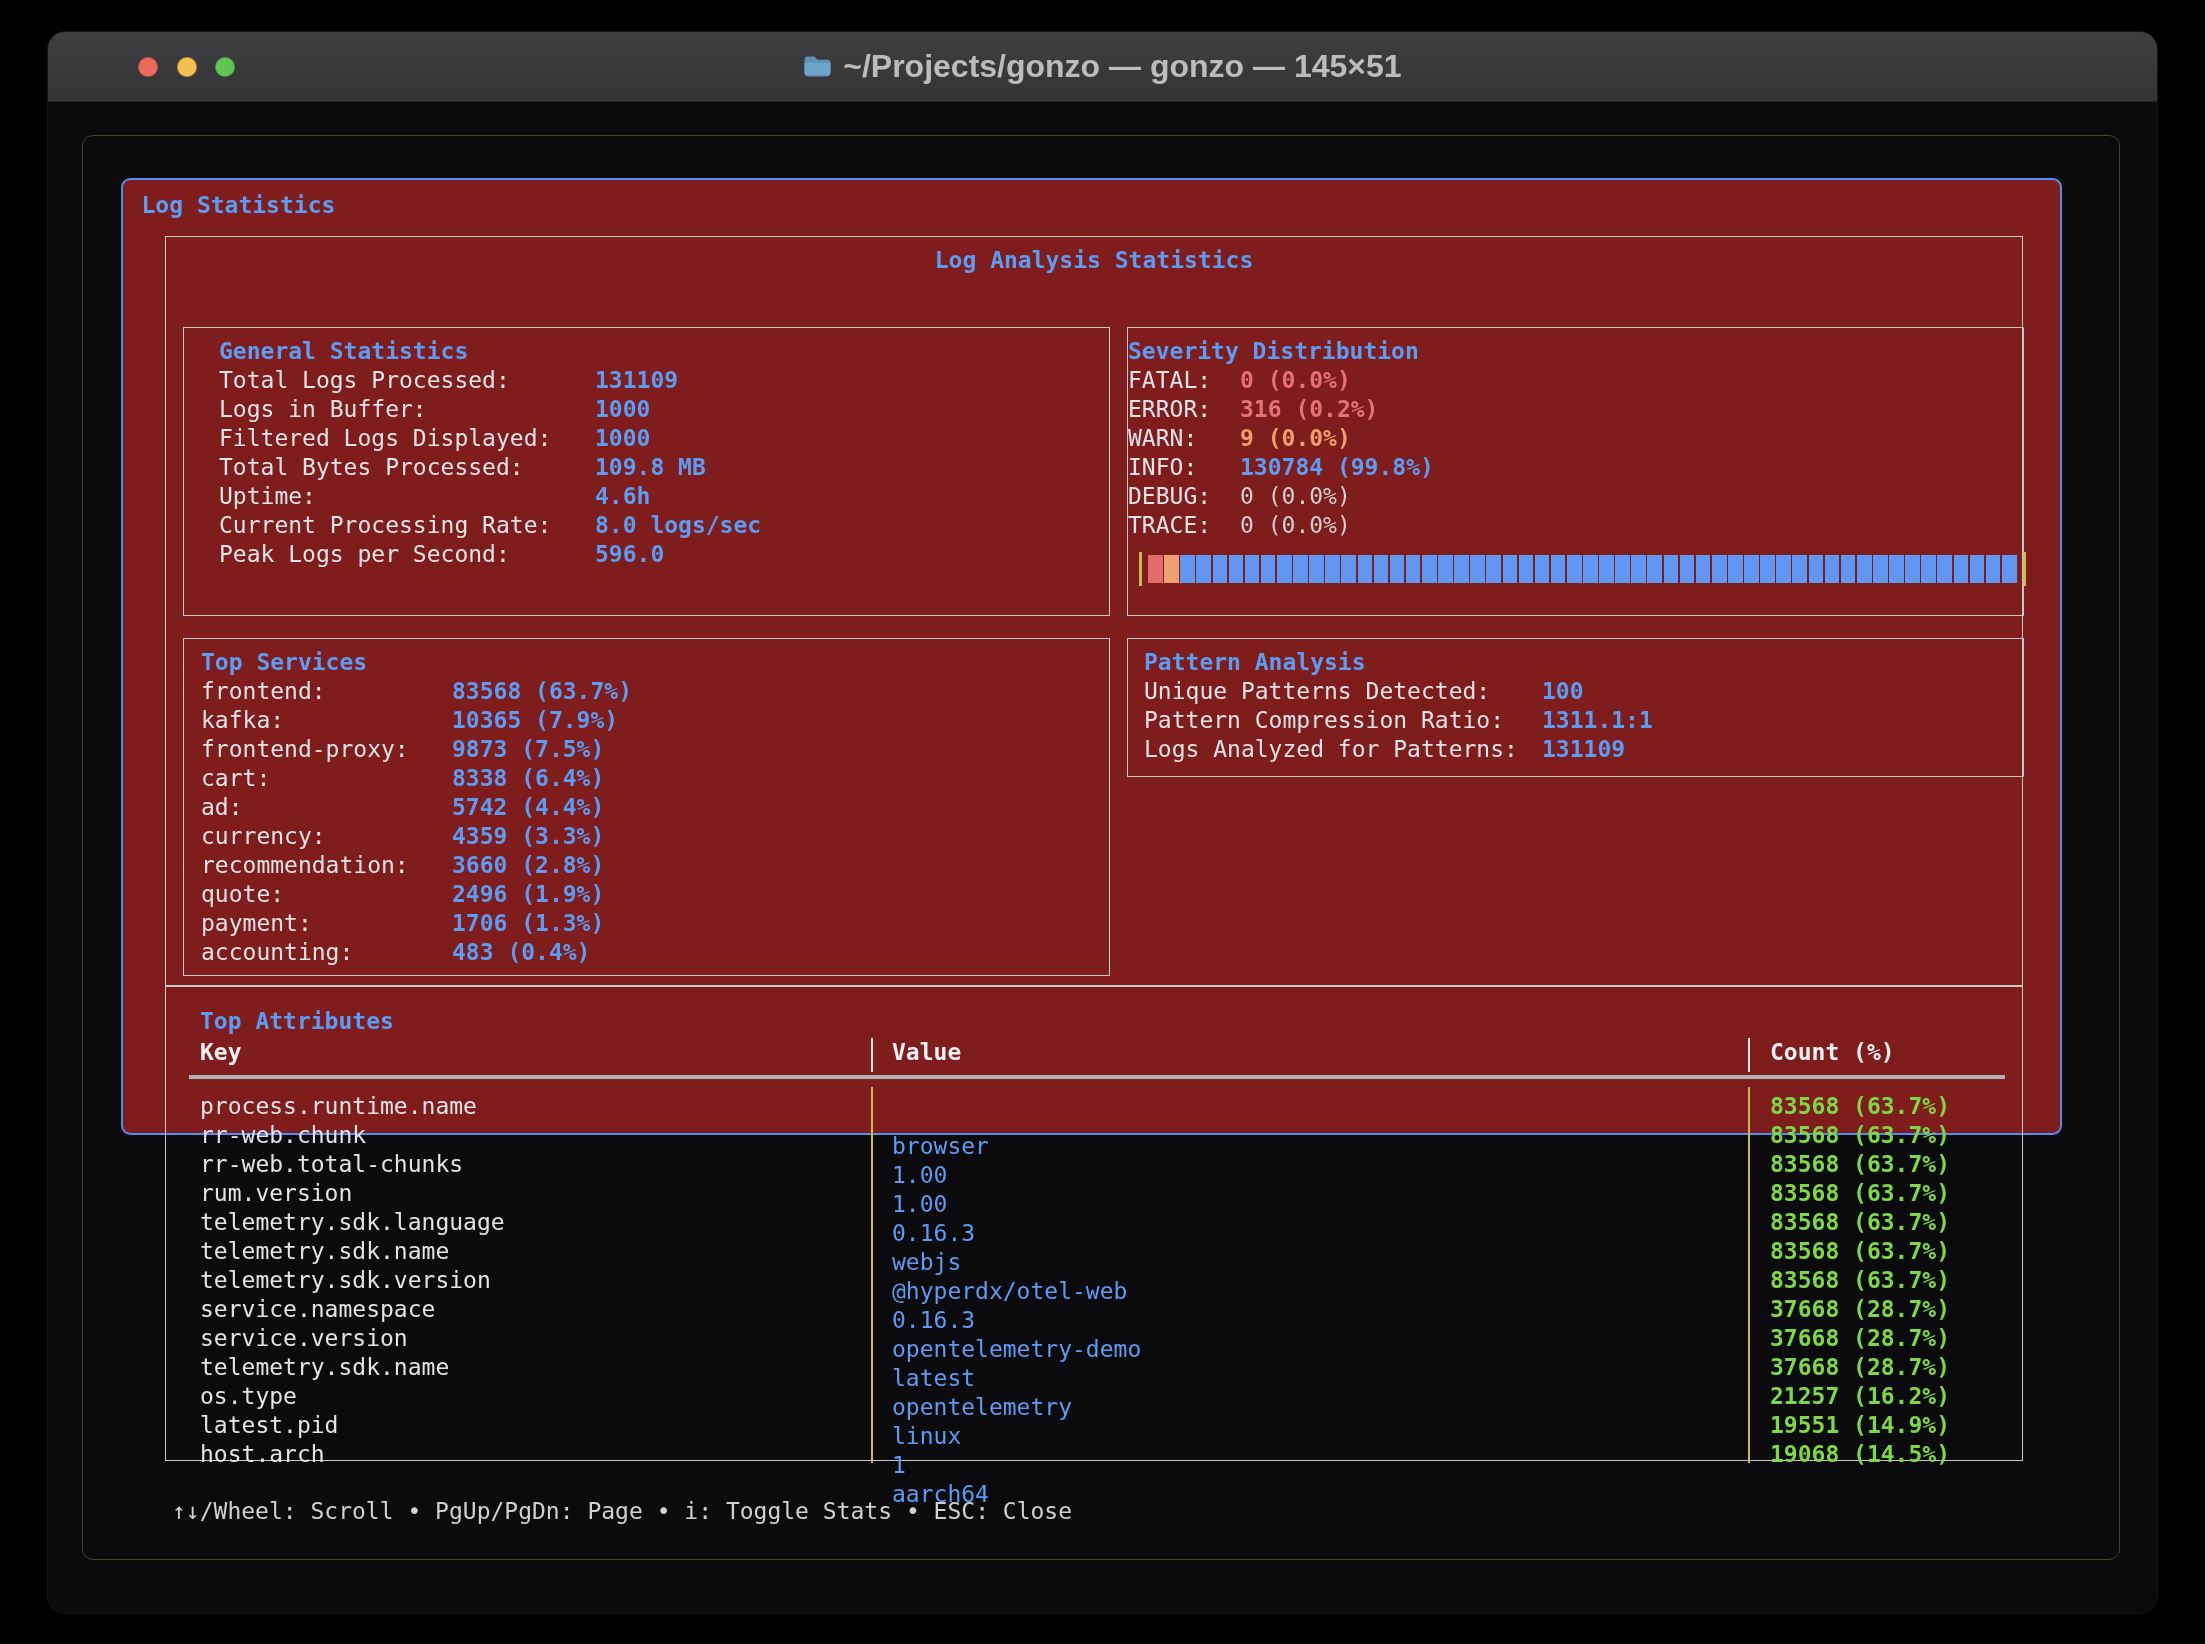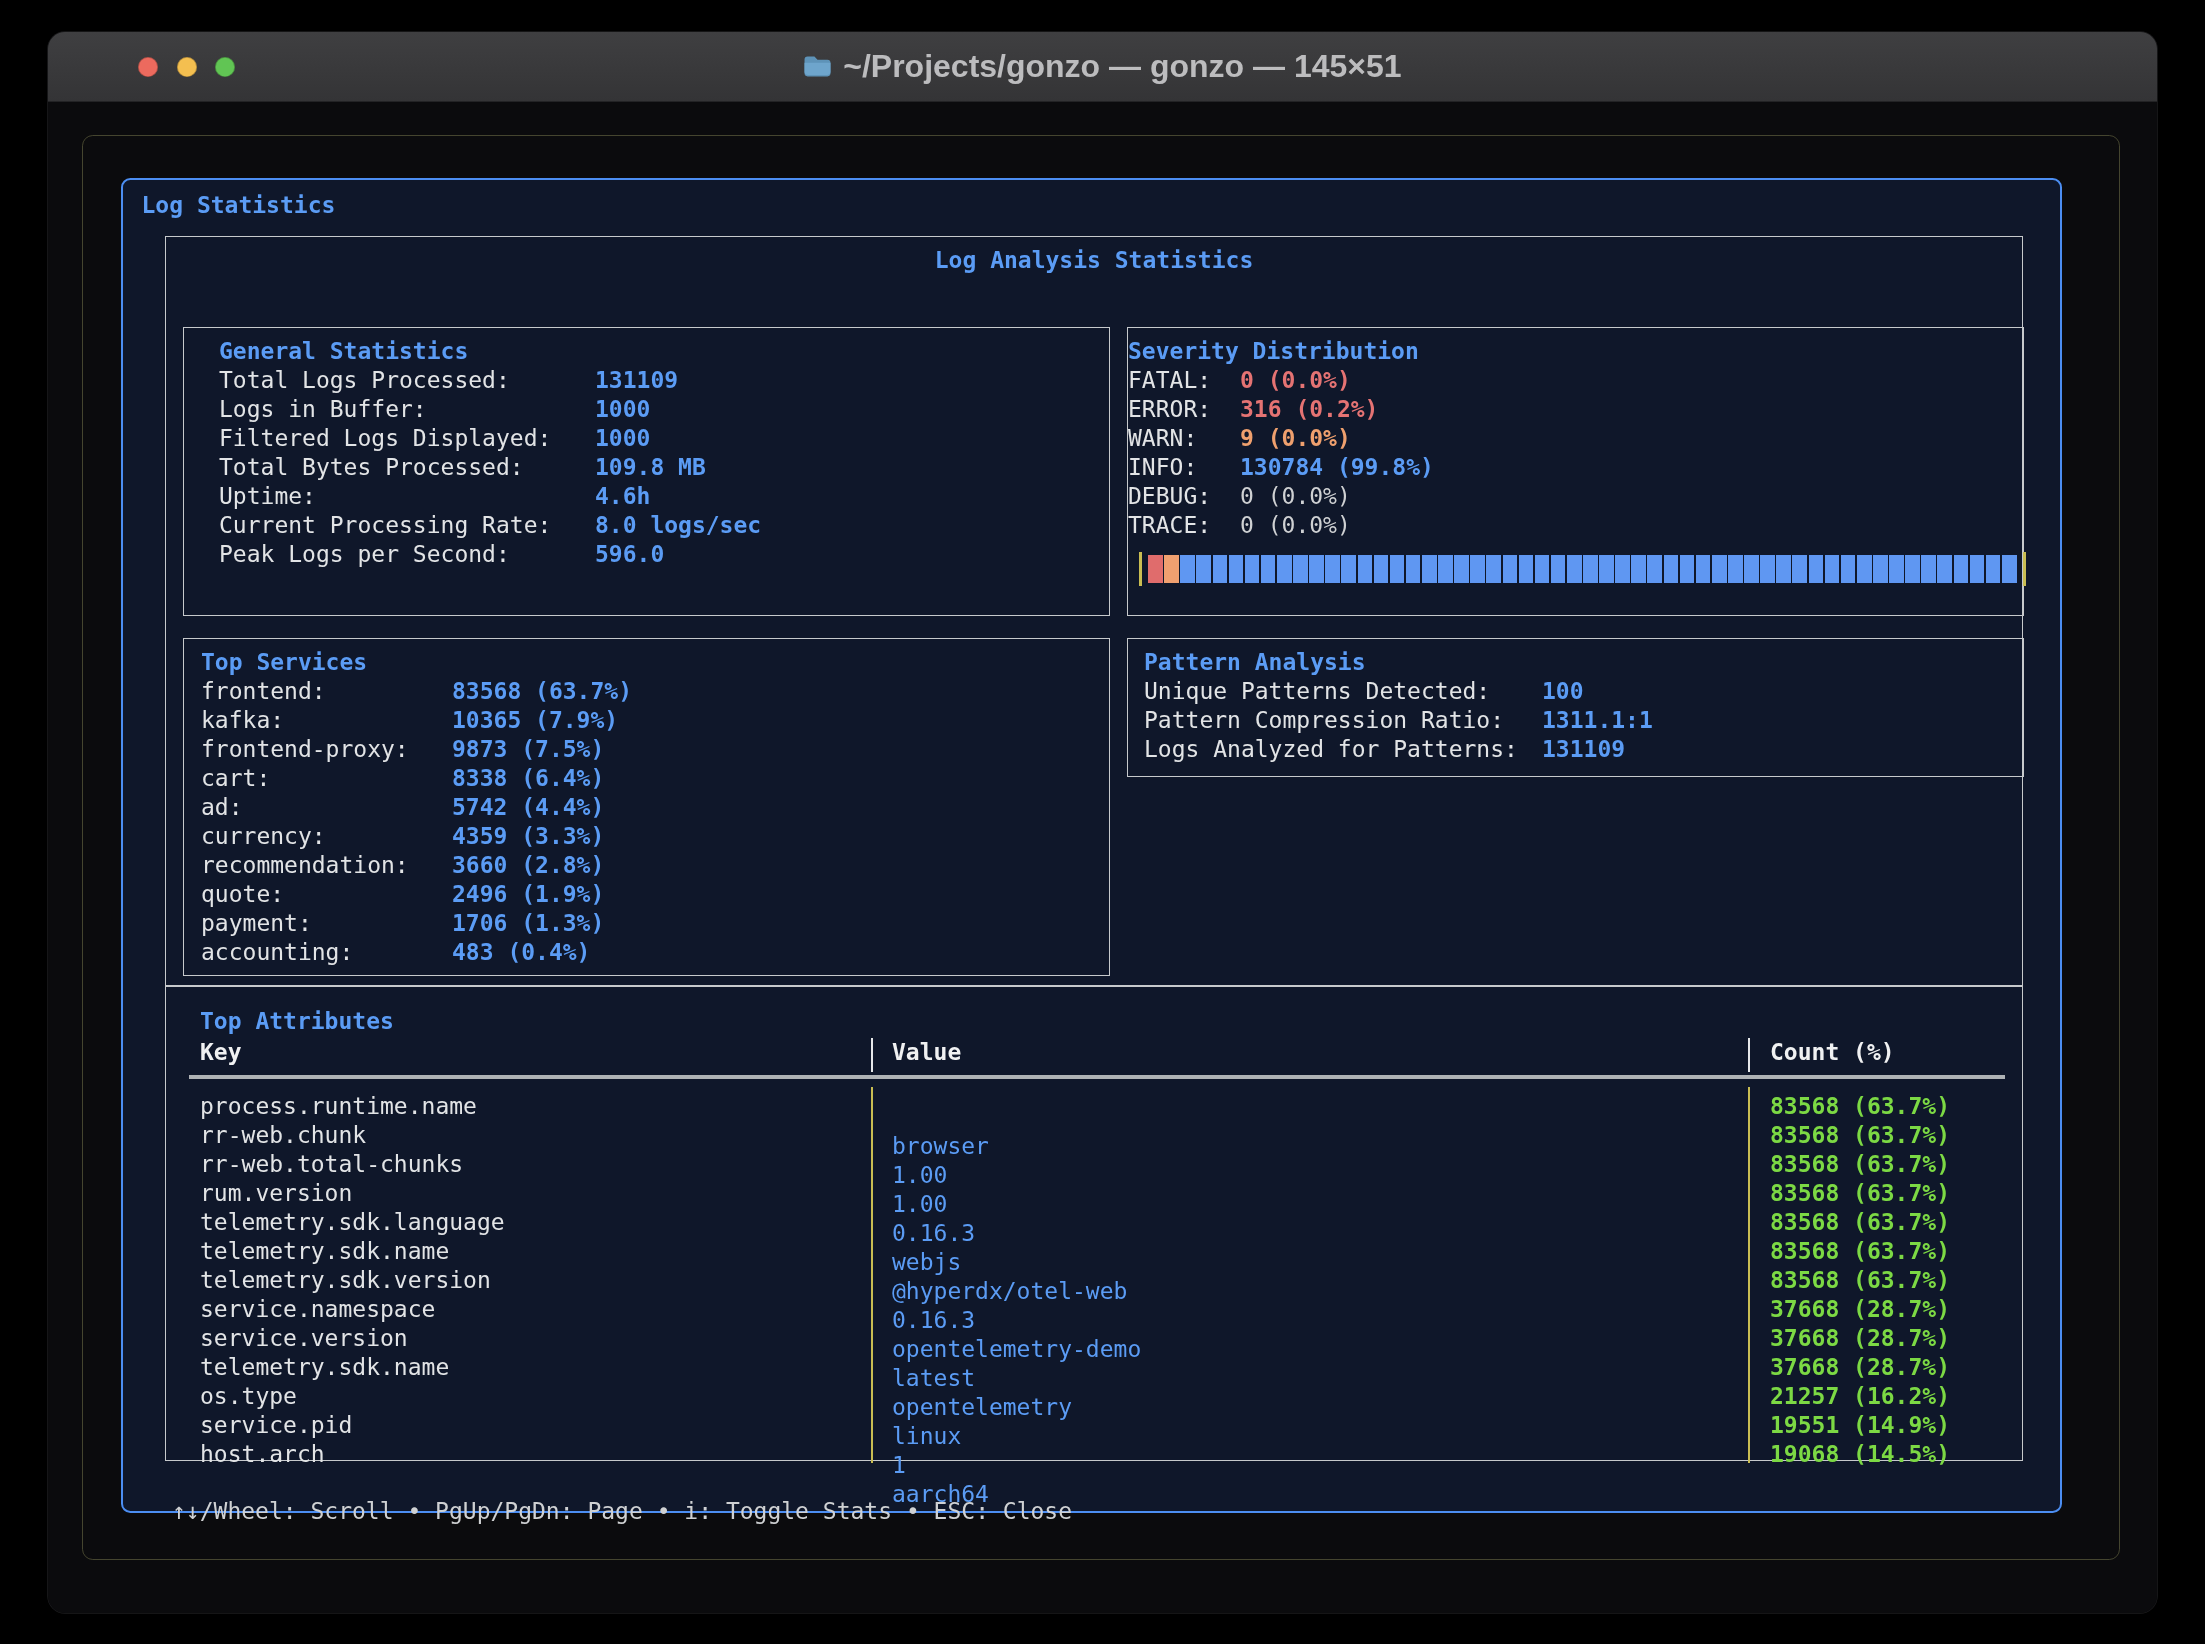--- a/index.html
+++ b/index.html
@@ -25,22 +25,22 @@
   .folder-ico { width:29px; height:23px; display:inline-block; }
 
   
   .terminal { position:absolute; left:0; top:70px; right:0; bottom:0; background:#0b0b0d; }
 
   
   .under-box { position:absolute; left:34px; top:33px; width:2038px; height:1425px;
                border:1.5px solid #45452f; border-radius:10.8px; }
 
   
-  .modal { position:absolute; left:73px; top:76px; width:1941px; height:1335px;
-           border:2.3px solid #4c8ef2; border-radius:9.3px; background:#0f172a; }
+  .modal { position:absolute; left:73px; top:76px; width:1941px; height:957px;
+           border:2.3px solid #4c8ef2; border-radius:9.3px; background:#7f1d1d; }
   .modal-label { position:absolute; left:18.5px; top:10.8px; font-weight:bold; color:#5b9cf5; line-height:29px; }
 
   .big-box { position:absolute; left:42px; top:56px; width:1858px; height:1225px;
              border:1.5px solid #c6c9cc; }
   .big-title { position:absolute; left:0; right:0; top:9.3px; text-align:center;
                font-weight:bold; color:#5b9cf5; line-height:29px; }
 
   .panel { position:absolute; border:1.5px solid #c6c9cc; padding-top:9.3px; }
   .panel-title { font-weight:bold; color:#5b9cf5; line-height:29px; }
   .kv-row { line-height:29px; white-space:pre; }
@@ -252,21 +252,21 @@
               <div class="tbl-row"><span class="tbl-key">rr-web.chunk</span><span class="tbl-value">1.00</span><span class="tbl-count">83568 (63.7%)</span></div>
               <div class="tbl-row"><span class="tbl-key">rr-web.total-chunks</span><span class="tbl-value">1.00</span><span class="tbl-count">83568 (63.7%)</span></div>
               <div class="tbl-row"><span class="tbl-key">rum.version</span><span class="tbl-value">0.16.3</span><span class="tbl-count">83568 (63.7%)</span></div>
               <div class="tbl-row"><span class="tbl-key">telemetry.sdk.language</span><span class="tbl-value">webjs</span><span class="tbl-count">83568 (63.7%)</span></div>
               <div class="tbl-row"><span class="tbl-key">telemetry.sdk.name</span><span class="tbl-value">@hyperdx/otel-web</span><span class="tbl-count">83568 (63.7%)</span></div>
               <div class="tbl-row"><span class="tbl-key">telemetry.sdk.version</span><span class="tbl-value">0.16.3</span><span class="tbl-count">83568 (63.7%)</span></div>
               <div class="tbl-row"><span class="tbl-key">service.namespace</span><span class="tbl-value">opentelemetry-demo</span><span class="tbl-count">37668 (28.7%)</span></div>
               <div class="tbl-row"><span class="tbl-key">service.version</span><span class="tbl-value">latest</span><span class="tbl-count">37668 (28.7%)</span></div>
               <div class="tbl-row"><span class="tbl-key">telemetry.sdk.name</span><span class="tbl-value">opentelemetry</span><span class="tbl-count">37668 (28.7%)</span></div>
               <div class="tbl-row"><span class="tbl-key">os.type</span><span class="tbl-value">linux</span><span class="tbl-count">21257 (16.2%)</span></div>
-              <div class="tbl-row"><span class="tbl-key">service.pid</span><span class="tbl-value">1</span><span class="tbl-count">19551 (14.9%)</span></div>
+              <div class="tbl-row"><span class="tbl-key">latest.pid</span><span class="tbl-value">1</span><span class="tbl-count">19551 (14.9%)</span></div>
               <div class="tbl-row"><span class="tbl-key">host.arch</span><span class="tbl-value">aarch64</span><span class="tbl-count">19068 (14.5%)</span></div>
             </div>
         </div>
 
         <div class="modal-footer">↑↓/Wheel: Scroll • PgUp/PgDn: Page • i: Toggle Stats • ESC: Close</div>
       </div>
     </div>
 
   </div>
 </div>

